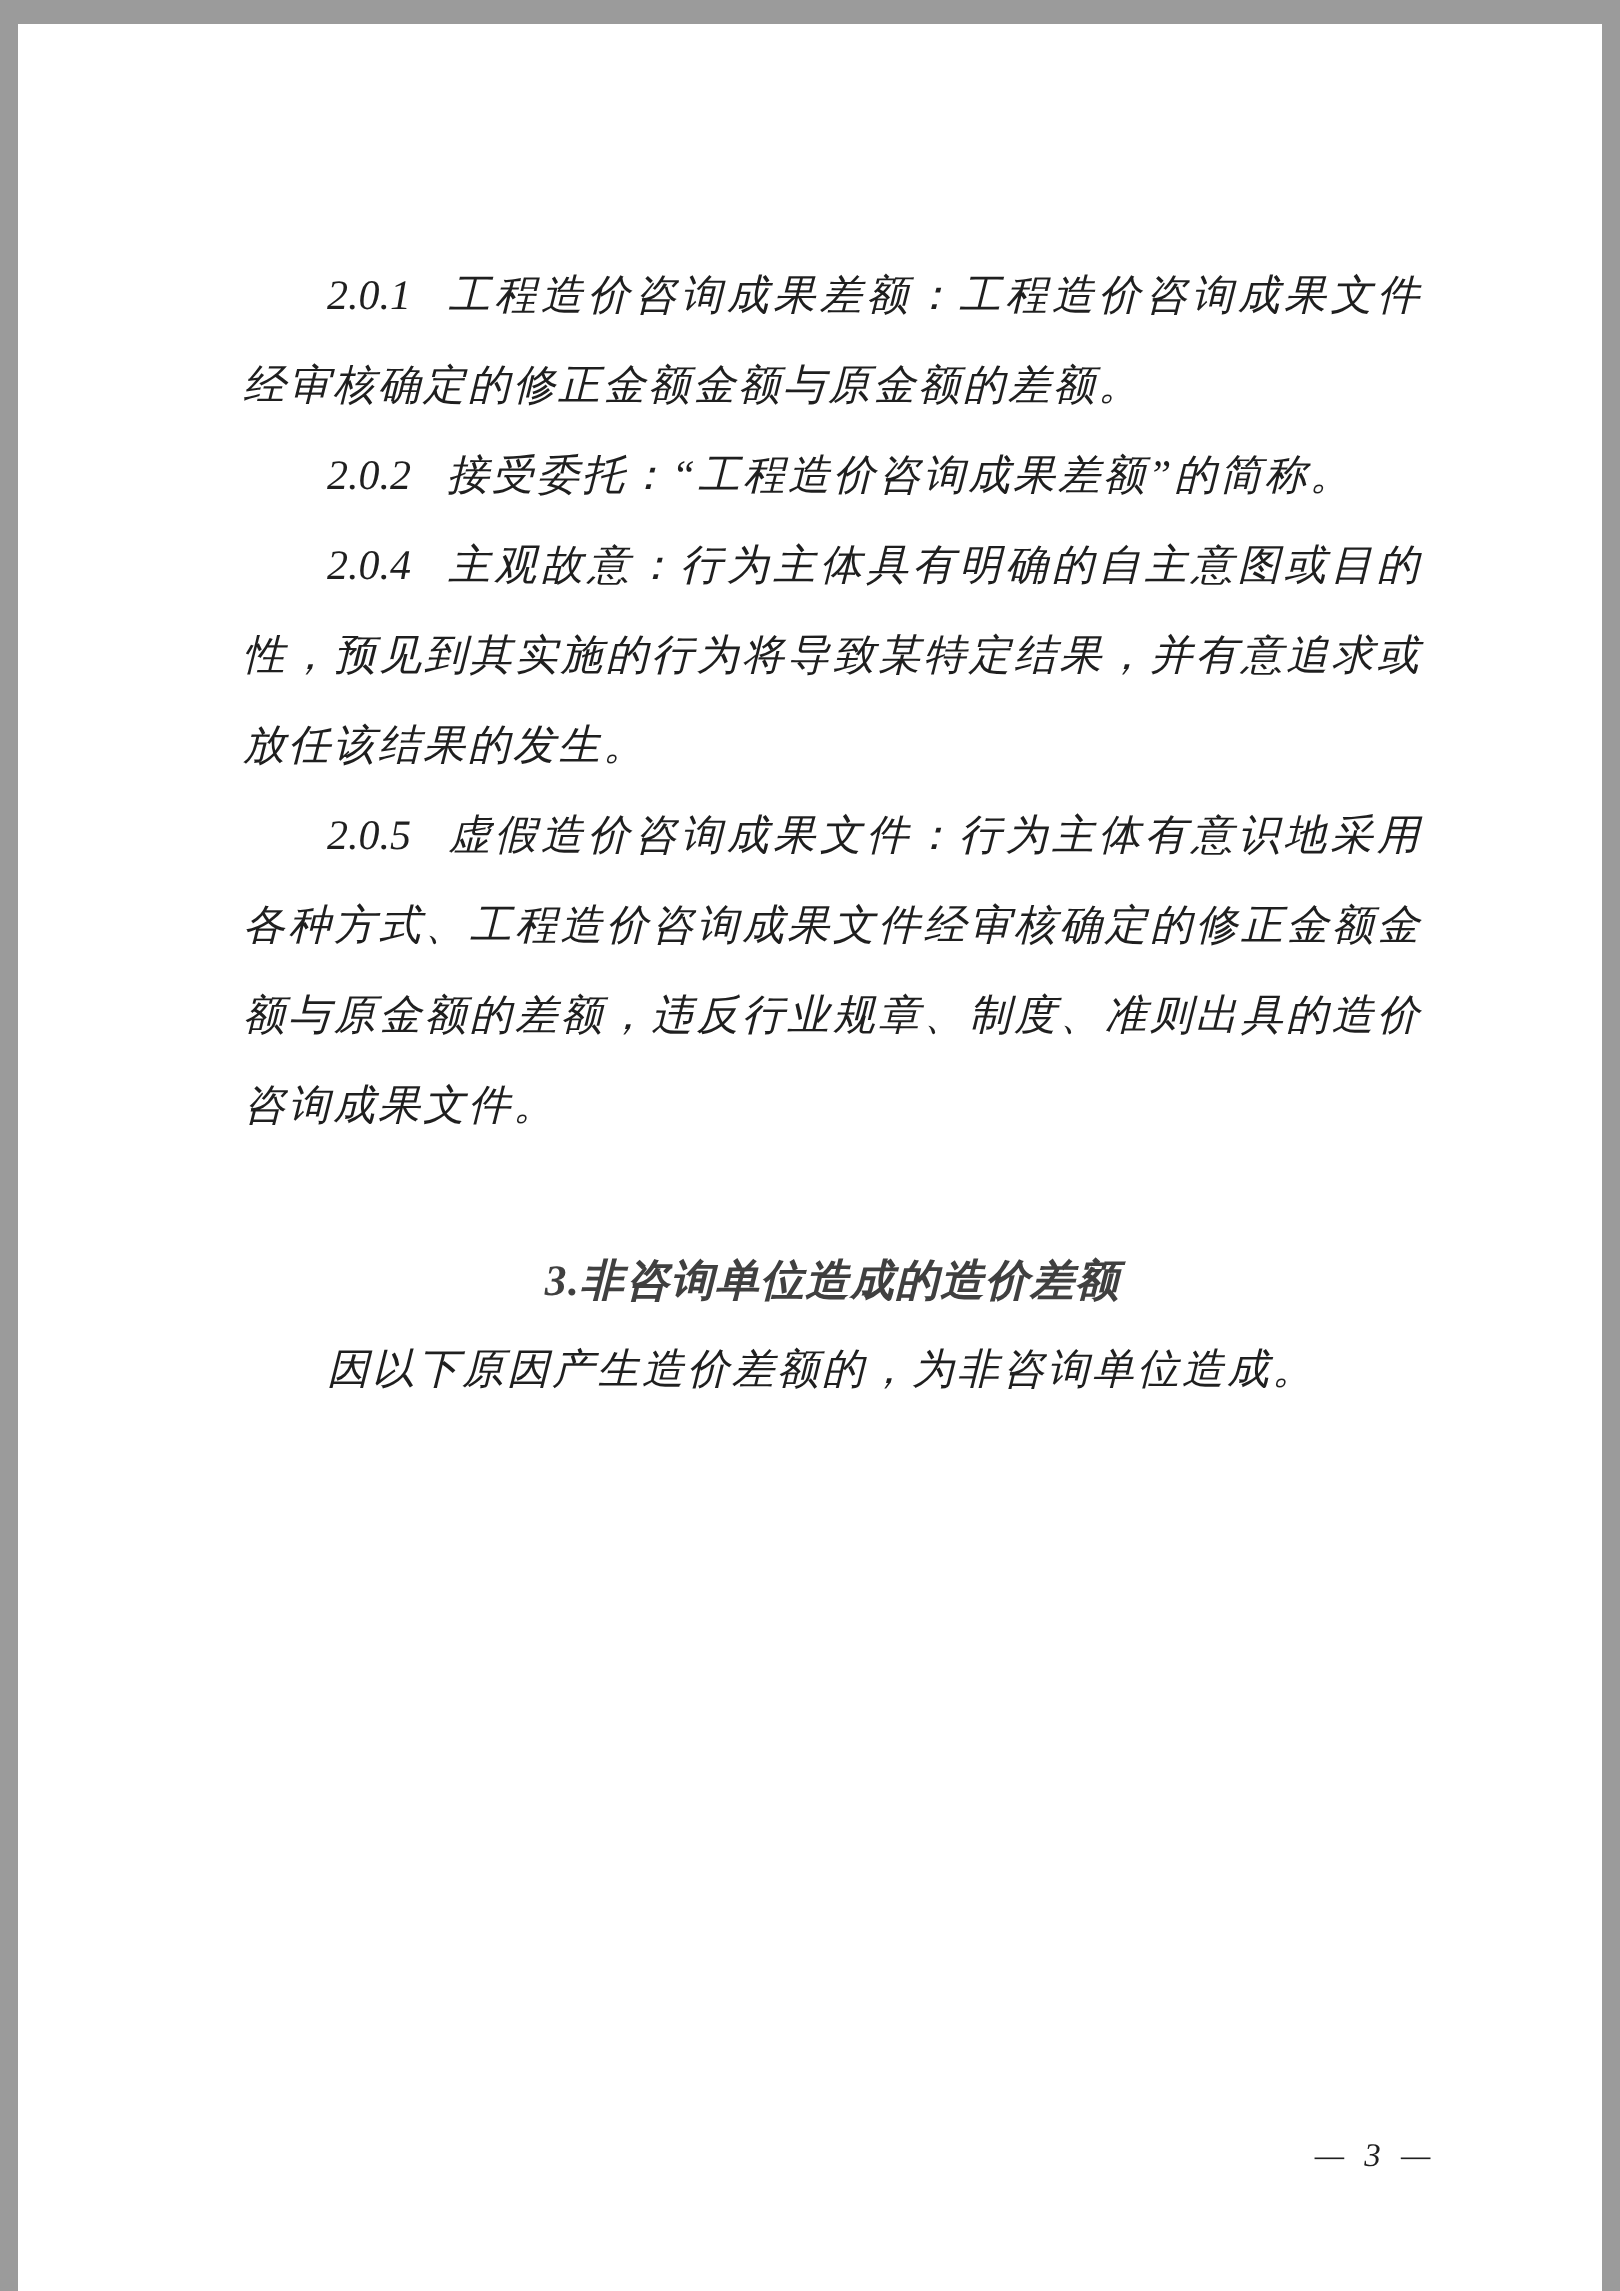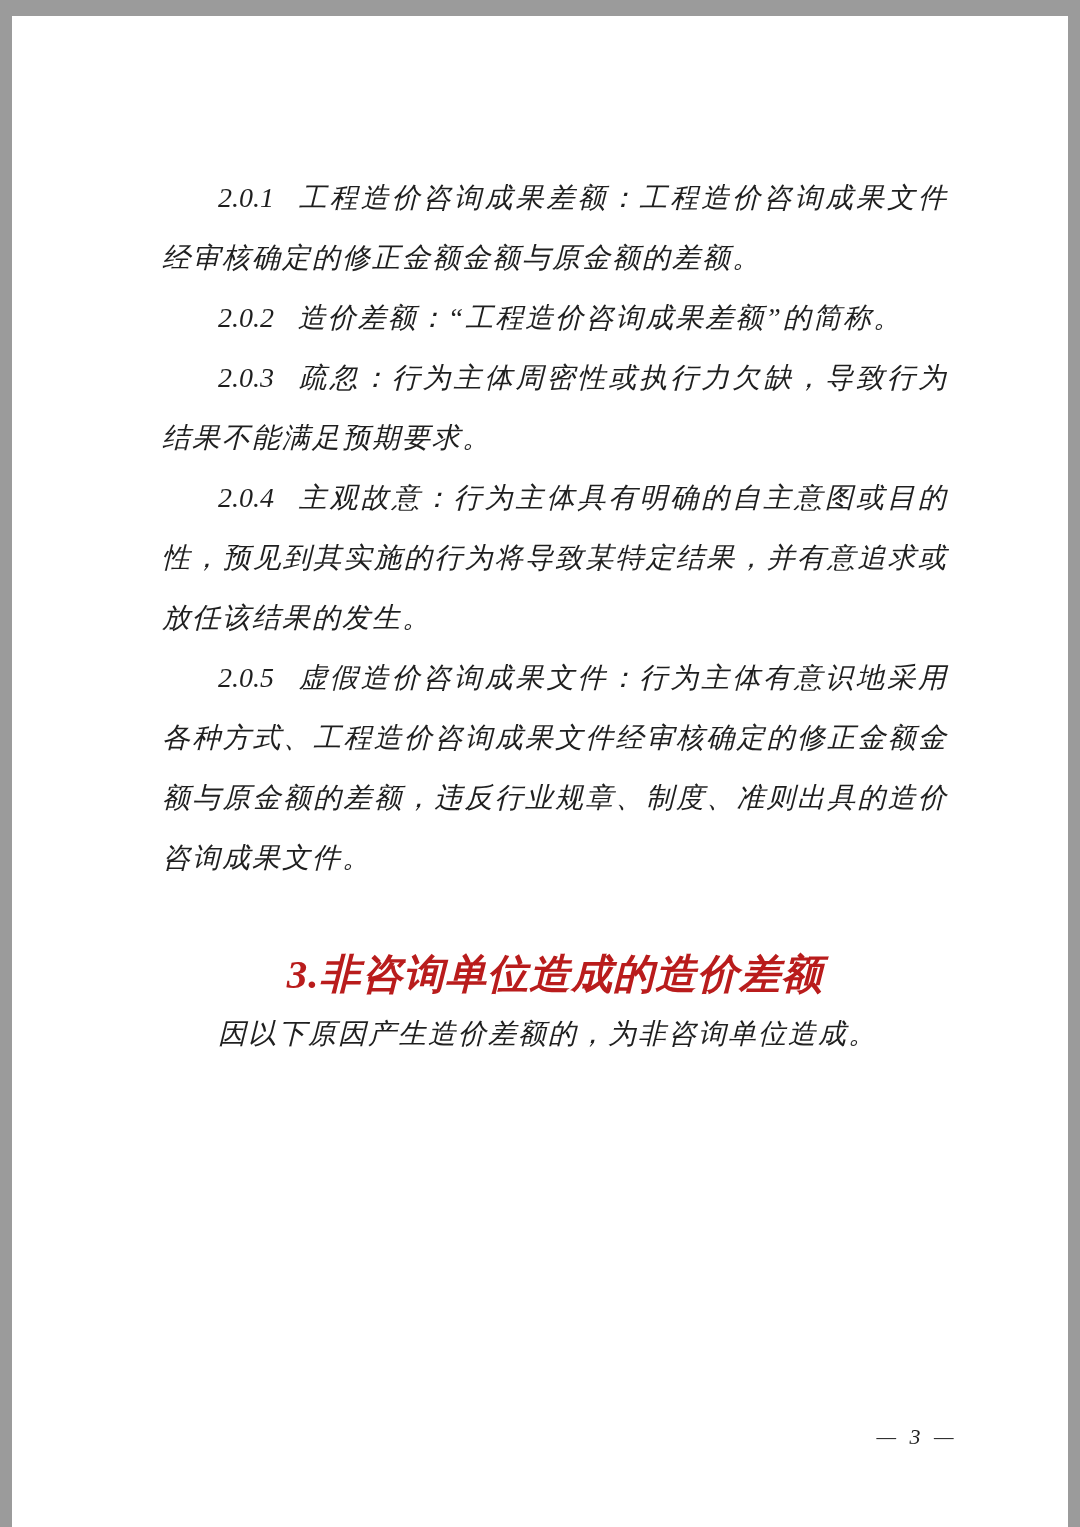--- a/index.html
+++ b/index.html
@@ -32,27 +32,27 @@
     letter-spacing: 2px;
     color: #1f1f1f;
   }
   .clause-num {
     font-family: "Liberation Serif", "DejaVu Serif", serif;
     margin-right: 0.85em;
     letter-spacing: 0;
   }
   h2.section-heading {
     margin-top: 56px;
-    font-size: 41px;
+    font-size: 29px;
     line-height: 60px;
     font-weight: bold;
     text-align: center;
     letter-spacing: 1px;
     font-family: "Liberation Sans", "DejaVu Sans", sans-serif;
-    color: #b91c1c;
+    color: #404040;
   }
   h2.section-heading .heading-num {
     font-family: "Liberation Serif", "DejaVu Serif", serif;
     font-weight: bold;
   }
   .page-number {
     position: absolute;
     top: 1408px;
     left: 820px;
     width: 170px;
@@ -64,23 +64,22 @@
   }
 </style>
 </head>
 <body>
 
 <div class="page">
   <div class="content">
 
     <p class="clause"><span class="clause-num">2.0.1</span><span>工程造价咨询成果差额：工程造价咨询成果文件经审核确定的修正金额金额与原金额的差额。</span></p>
 
-    <p class="clause"><span class="clause-num">2.0.2</span><span>造价差额：“工程造价咨询成果差额”的简称。</span></p>
+    <p class="clause"><span class="clause-num">2.0.2</span><span>接受委托：“工程造价咨询成果差额”的简称。</span></p>
 
-    <p class="clause"><span class="clause-num">2.0.3</span><span>疏忽：行为主体周密性或执行力欠缺，导致行为结果不能满足预期要求。</span></p>
 
     <p class="clause"><span class="clause-num">2.0.4</span><span>主观故意：行为主体具有明确的自主意图或目的性，预见到其实施的行为将导致某特定结果，并有意追求或放任该结果的发生。</span></p>
 
     <p class="clause"><span class="clause-num">2.0.5</span><span>虚假造价咨询成果文件：行为主体有意识地采用各种方式、工程造价咨询成果文件经审核确定的修正金额金额与原金额的差额，违反行业规章、制度、准则出具的造价咨询成果文件。</span></p>
 
 
 
     <h2 class="section-heading"><span class="heading-num">3.</span><span>非咨询单位造成的造价差额</span></h2>
 
     <p class="closing">因以下原因产生造价差额的，为非咨询单位造成。</p>

